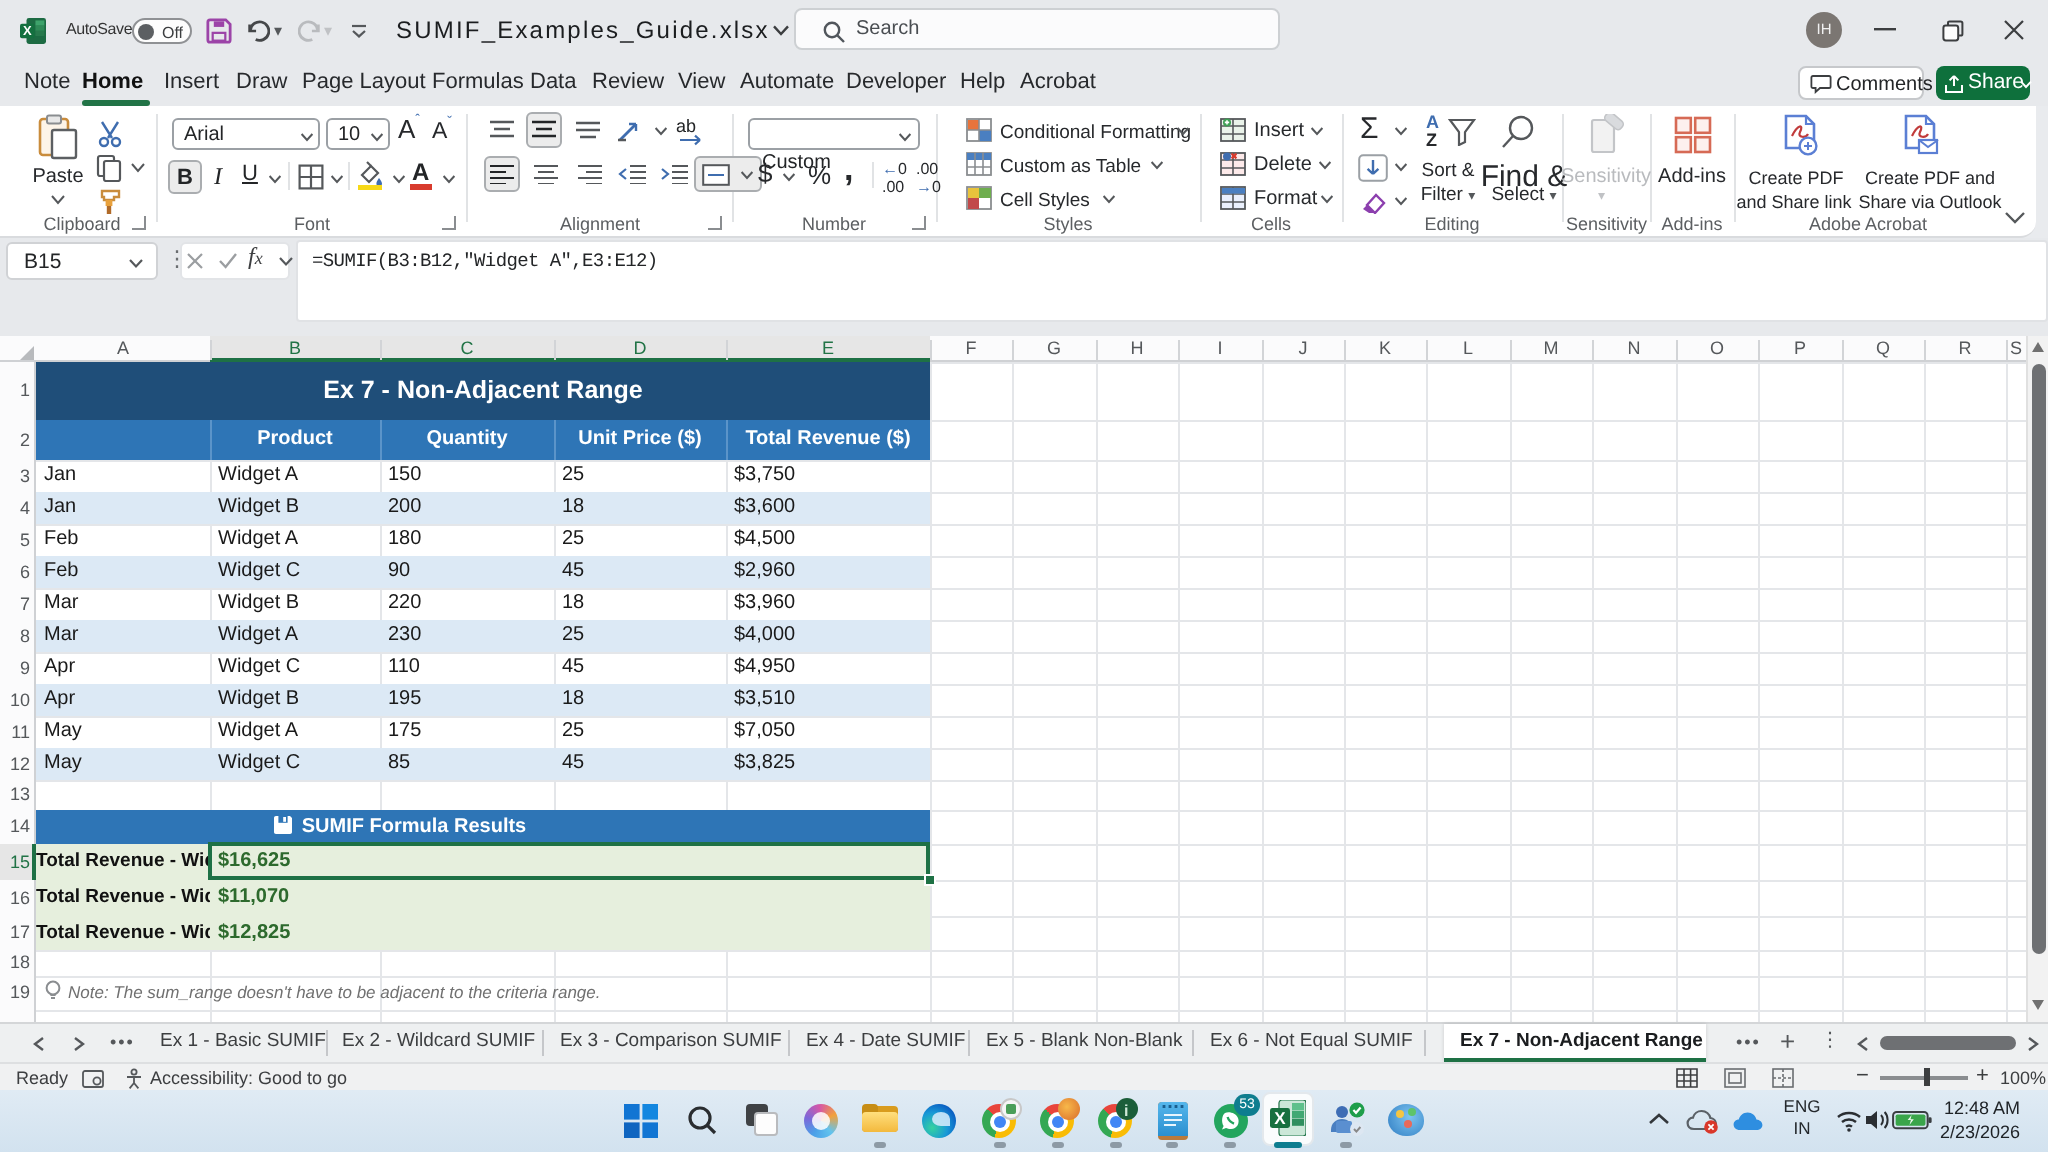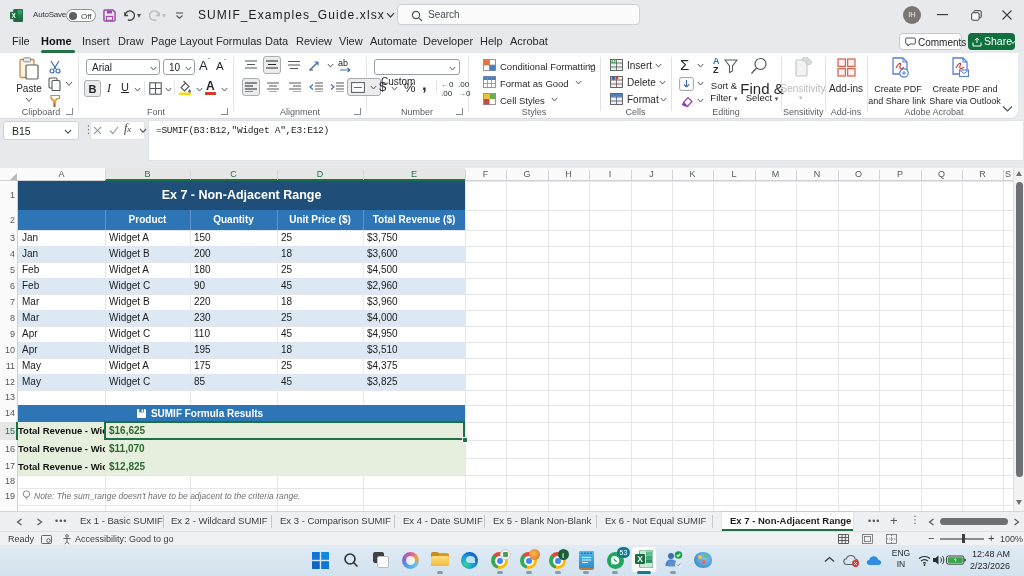--- a/index.html
+++ b/index.html
@@ -72,21 +72,21 @@
   <svg class="ico" style="left:971px;top:10px;" width="11" height="11" viewBox="0 0 11 11">
     <path d="M3 2.5 L3 1.5 C3 1 3.3 0.7 3.8 0.7 L9.3 0.7 C9.8 0.7 10.2 1 10.2 1.5 L10.2 7 C10.2 7.5 9.9 7.8 9.4 7.8 L8.4 7.8" fill="none" stroke="#3c3e40" stroke-width="1"></path>
     <rect x="0.7" y="2.8" width="7.4" height="7.4" rx="1.2" fill="#fdfdfd" stroke="#3c3e40" stroke-width="1"></rect>
   </svg>
   <svg class="ico" style="left:1002px;top:10px;" width="10" height="10" viewBox="0 0 10 10">
         <path d="M0.5 0.5 L9.5 9.5 M9.5 0.5 L0.5 9.5" stroke="#3c3e40" stroke-width="1.1"></path>
       </svg>
 </div>
 
 <div class="abs" id="tabrow" style="left:0;top:30px;width:1024px;height:23px;background:#e7e9ec;font-size:11px;color:#27292c;">
-  <div class="abs" style="left:12px;top:5px;">File</div>
+  <div class="abs" style="left:12px;top:5px;">Note</div>
   <div class="abs" style="left:41px;top:5px;font-weight:bold;color:#111;">Home</div>
   <div class="abs" style="left:41px;top:20px;width:34px;height:3px;background:#217346;border-radius:2px;"></div>
   <div class="abs" style="left:82px;top:5px;">Insert</div>
   <div class="abs" style="left:118px;top:5px;">Draw</div>
   <div class="abs" style="left:151px;top:5px;">Page Layout</div>
   <div class="abs" style="left:216px;top:5px;">Formulas</div>
   <div class="abs" style="left:265px;top:5px;">Data</div>
   <div class="abs" style="left:296px;top:5px;">Review</div>
   <div class="abs" style="left:339px;top:5px;">View</div>
   <div class="abs" style="left:370px;top:5px;">Automate</div>
@@ -294,21 +294,21 @@
   </svg>
   <div class="abs" style="left:500px;top:8px;font-size:9.5px;color:#27292c;">Conditional Formatting</div>
   <svg class="ico" style="left:588px;top:10px;" width="7" height="6" viewBox="0 0 7 6">
         <path d="M0.8 1 L3.5 4 L6.2 1" stroke="#55585b" stroke-width="1" fill="none"></path>
       </svg>
   <svg class="ico" style="left:483px;top:23px;" width="13" height="12" viewBox="0 0 13 12">
     <rect x="0.5" y="0.5" width="12" height="11" fill="#fff" stroke="#8a8d90" stroke-width="0.9"></rect>
     <rect x="0.5" y="0.5" width="12" height="3.5" fill="#4a7fc1"></rect>
     <path d="M0.5 7.5 L12.5 7.5 M4.5 0.5 L4.5 11.5 M8.5 0.5 L8.5 11.5" stroke="#8a8d90" stroke-width="0.8"></path>
   </svg>
-  <div class="abs" style="left:500px;top:25px;font-size:9.5px;color:#27292c;">Format as Good</div>
+  <div class="abs" style="left:500px;top:25px;font-size:9.5px;color:#27292c;">Custom as Table</div>
   <svg class="ico" style="left:575px;top:27px;" width="7" height="6" viewBox="0 0 7 6">
         <path d="M0.8 1 L3.5 4 L6.2 1" stroke="#55585b" stroke-width="1" fill="none"></path>
       </svg>
   <svg class="ico" style="left:483px;top:40px;" width="13" height="12" viewBox="0 0 13 12">
     <rect x="0.5" y="0.5" width="12" height="11" fill="#fff" stroke="#8a8d90" stroke-width="0.9"></rect>
     <rect x="1" y="1" width="5.5" height="5" fill="#e8c33c"></rect>
         <rect x="6.5" y="1" width="6" height="5" fill="#6fae4e"></rect>
         <rect x="1" y="6" width="5.5" height="5.5" fill="#c14a4a"></rect>
   </svg>
   <div class="abs" style="left:500px;top:42px;font-size:9.5px;color:#27292c;">Cell Styles</div>
@@ -595,21 +595,21 @@
 <div class="abs" style="left:18px;top:174px;width:447px;height:16px;background:#dce9f5;"></div>
 <div class="abs" style="left:22px;top:174px;height:16px;font-size:10px;color:#1a1a1a;line-height:16px;">Apr</div>
 <div class="abs" style="left:109px;top:174px;height:16px;font-size:10px;color:#1a1a1a;line-height:16px;">Widget B</div>
 <div class="abs" style="left:194px;top:174px;height:16px;font-size:10px;color:#1a1a1a;line-height:16px;">195</div>
 <div class="abs" style="left:281px;top:174px;height:16px;font-size:10px;color:#1a1a1a;line-height:16px;">18</div>
 <div class="abs" style="left:367px;top:174px;height:16px;font-size:10px;color:#1a1a1a;line-height:16px;">$3,510</div>
 <div class="abs" style="left:22px;top:190px;height:16px;font-size:10px;color:#1a1a1a;line-height:16px;">May</div>
 <div class="abs" style="left:109px;top:190px;height:16px;font-size:10px;color:#1a1a1a;line-height:16px;">Widget A</div>
 <div class="abs" style="left:194px;top:190px;height:16px;font-size:10px;color:#1a1a1a;line-height:16px;">175</div>
 <div class="abs" style="left:281px;top:190px;height:16px;font-size:10px;color:#1a1a1a;line-height:16px;">25</div>
-<div class="abs" style="left:367px;top:190px;height:16px;font-size:10px;color:#1a1a1a;line-height:16px;">$4,375</div>
+<div class="abs" style="left:367px;top:190px;height:16px;font-size:10px;color:#1a1a1a;line-height:16px;">$7,050</div>
 <div class="abs" style="left:18px;top:206px;width:447px;height:16px;background:#dce9f5;"></div>
 <div class="abs" style="left:22px;top:206px;height:16px;font-size:10px;color:#1a1a1a;line-height:16px;">May</div>
 <div class="abs" style="left:109px;top:206px;height:16px;font-size:10px;color:#1a1a1a;line-height:16px;">Widget C</div>
 <div class="abs" style="left:194px;top:206px;height:16px;font-size:10px;color:#1a1a1a;line-height:16px;">85</div>
 <div class="abs" style="left:281px;top:206px;height:16px;font-size:10px;color:#1a1a1a;line-height:16px;">45</div>
 <div class="abs" style="left:367px;top:206px;height:16px;font-size:10px;color:#1a1a1a;line-height:16px;">$3,825</div>
 <div class="abs" style="left:18px;top:237px;width:447px;height:17px;background:#2e75b6;"></div>
 <div class="abs" style="left:18px;top:237px;width:363px;height:17px;color:#fff;font-weight:bold;font-size:10px;text-align:center;line-height:17px;"><svg style="display:inline-block;vertical-align:-2px;margin-right:4px;" width="11" height="11" viewBox="0 0 11 11">
           <path d="M1 2 C1 1.4 1.4 1 2 1 L9 1 L10 2 L10 9 C10 9.6 9.6 10 9 10 L2 10 C1.4 10 1 9.6 1 9 Z" fill="#fff"></path>
           <rect x="3.2" y="1" width="4.6" height="3.4" fill="#2e75b6"></rect>

